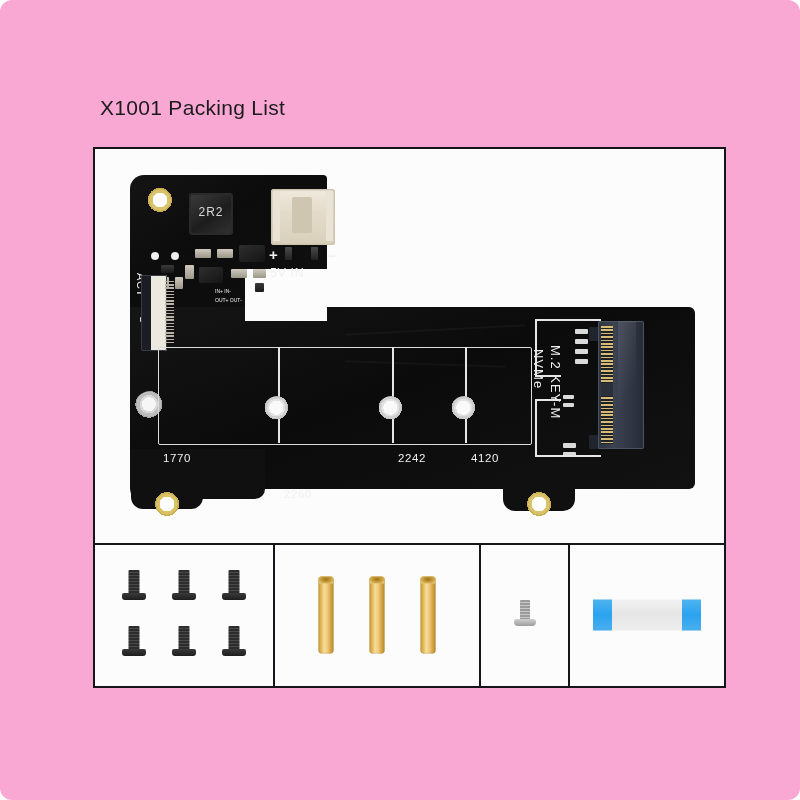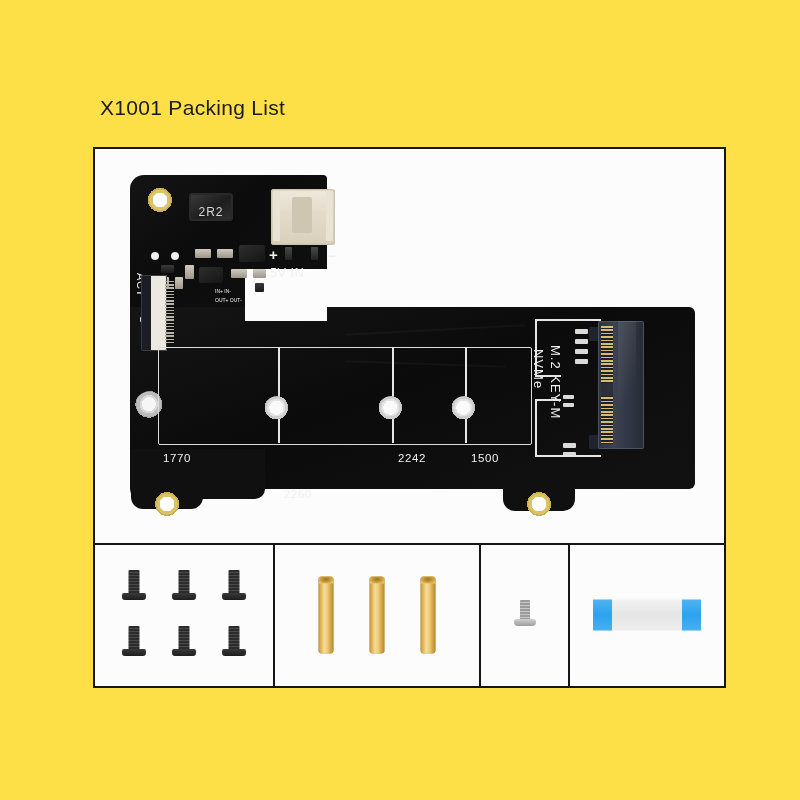--- a/index.html
+++ b/index.html
@@ -11,21 +11,22 @@
     width: 800px;
     height: 800px;
     position: relative;
     font-family: "Liberation Sans", sans-serif;
     overflow: hidden;
   }
 
   #page {
     position: absolute;
     inset: 0;
-    background: #fde047;
+    background: #f9a8d4;
+    border-radius: 12px;
   }
 
   
   .page-title {
     position: absolute;
     left: 100px;
     top: 96px;
     font-size: 21px;
     color: #1b1b1b;
     letter-spacing: 0.3px;
@@ -329,21 +330,21 @@
         #bdbdbd 47% 50%,
         rgba(0,0,0,0) 50%);
   }
 
   
   .inductor {
     position: absolute;
     left: 94px;
     top: 44px;
     width: 44px;
-    height: 28px;
+    height: 42px;
     border-radius: 4px;
     background: linear-gradient(145deg, #3d3d3d, #1d1d1d 55%, #333);
     box-shadow: inset 0 0 0 2px #2a2a2a;
   }
   .inductor .lbl {
     position: absolute;
     left: 0; right: 0;
     top: 12px;
     text-align: center;
     color: #d8d8d8;
@@ -559,21 +560,21 @@
         <div class="silk-line" style="left:297px; top:198px; width:1.5px; height:96px;"></div>
         <div class="silk-line" style="left:370px; top:198px; width:1.5px; height:96px;"></div>
 
         <div class="m2-pad" style="left:168px; top:247px;"></div>
         <div class="m2-pad" style="left:282px; top:247px;"></div>
         <div class="m2-pad" style="left:355px; top:247px;"></div>
 
         <div class="silk-text" style="left:68px;  top:303px;">1770</div>
         <div class="silk-text" style="left:189px; top:303px;margin-top:36px;">2260</div>
         <div class="silk-text" style="left:303px; top:303px;">2242</div>
-        <div class="silk-text" style="left:376px; top:303px;">1500</div>
+        <div class="silk-text" style="left:376px; top:303px;">4120</div>
 
         <div class="silk-text vert" style="left:468px; top:196px; font-size:13px; letter-spacing:1px;">M.2 KEY-M</div>
         <div class="silk-text vert" style="left:451px; top:200px; font-size:13px; letter-spacing:1px;">NVMe</div>
 
         <div class="pad-white" style="left:480px; top:180px; width:13px; height:5px;"></div>
         <div class="pad-white" style="left:480px; top:190px; width:13px; height:5px;"></div>
         <div class="pad-white" style="left:480px; top:200px; width:13px; height:5px;"></div>
         <div class="pad-white" style="left:480px; top:210px; width:13px; height:5px;"></div>
         <div class="pad-white" style="left:468px; top:246px; width:11px; height:4px;"></div>
         <div class="pad-white" style="left:468px; top:254px; width:11px; height:4px;"></div>

